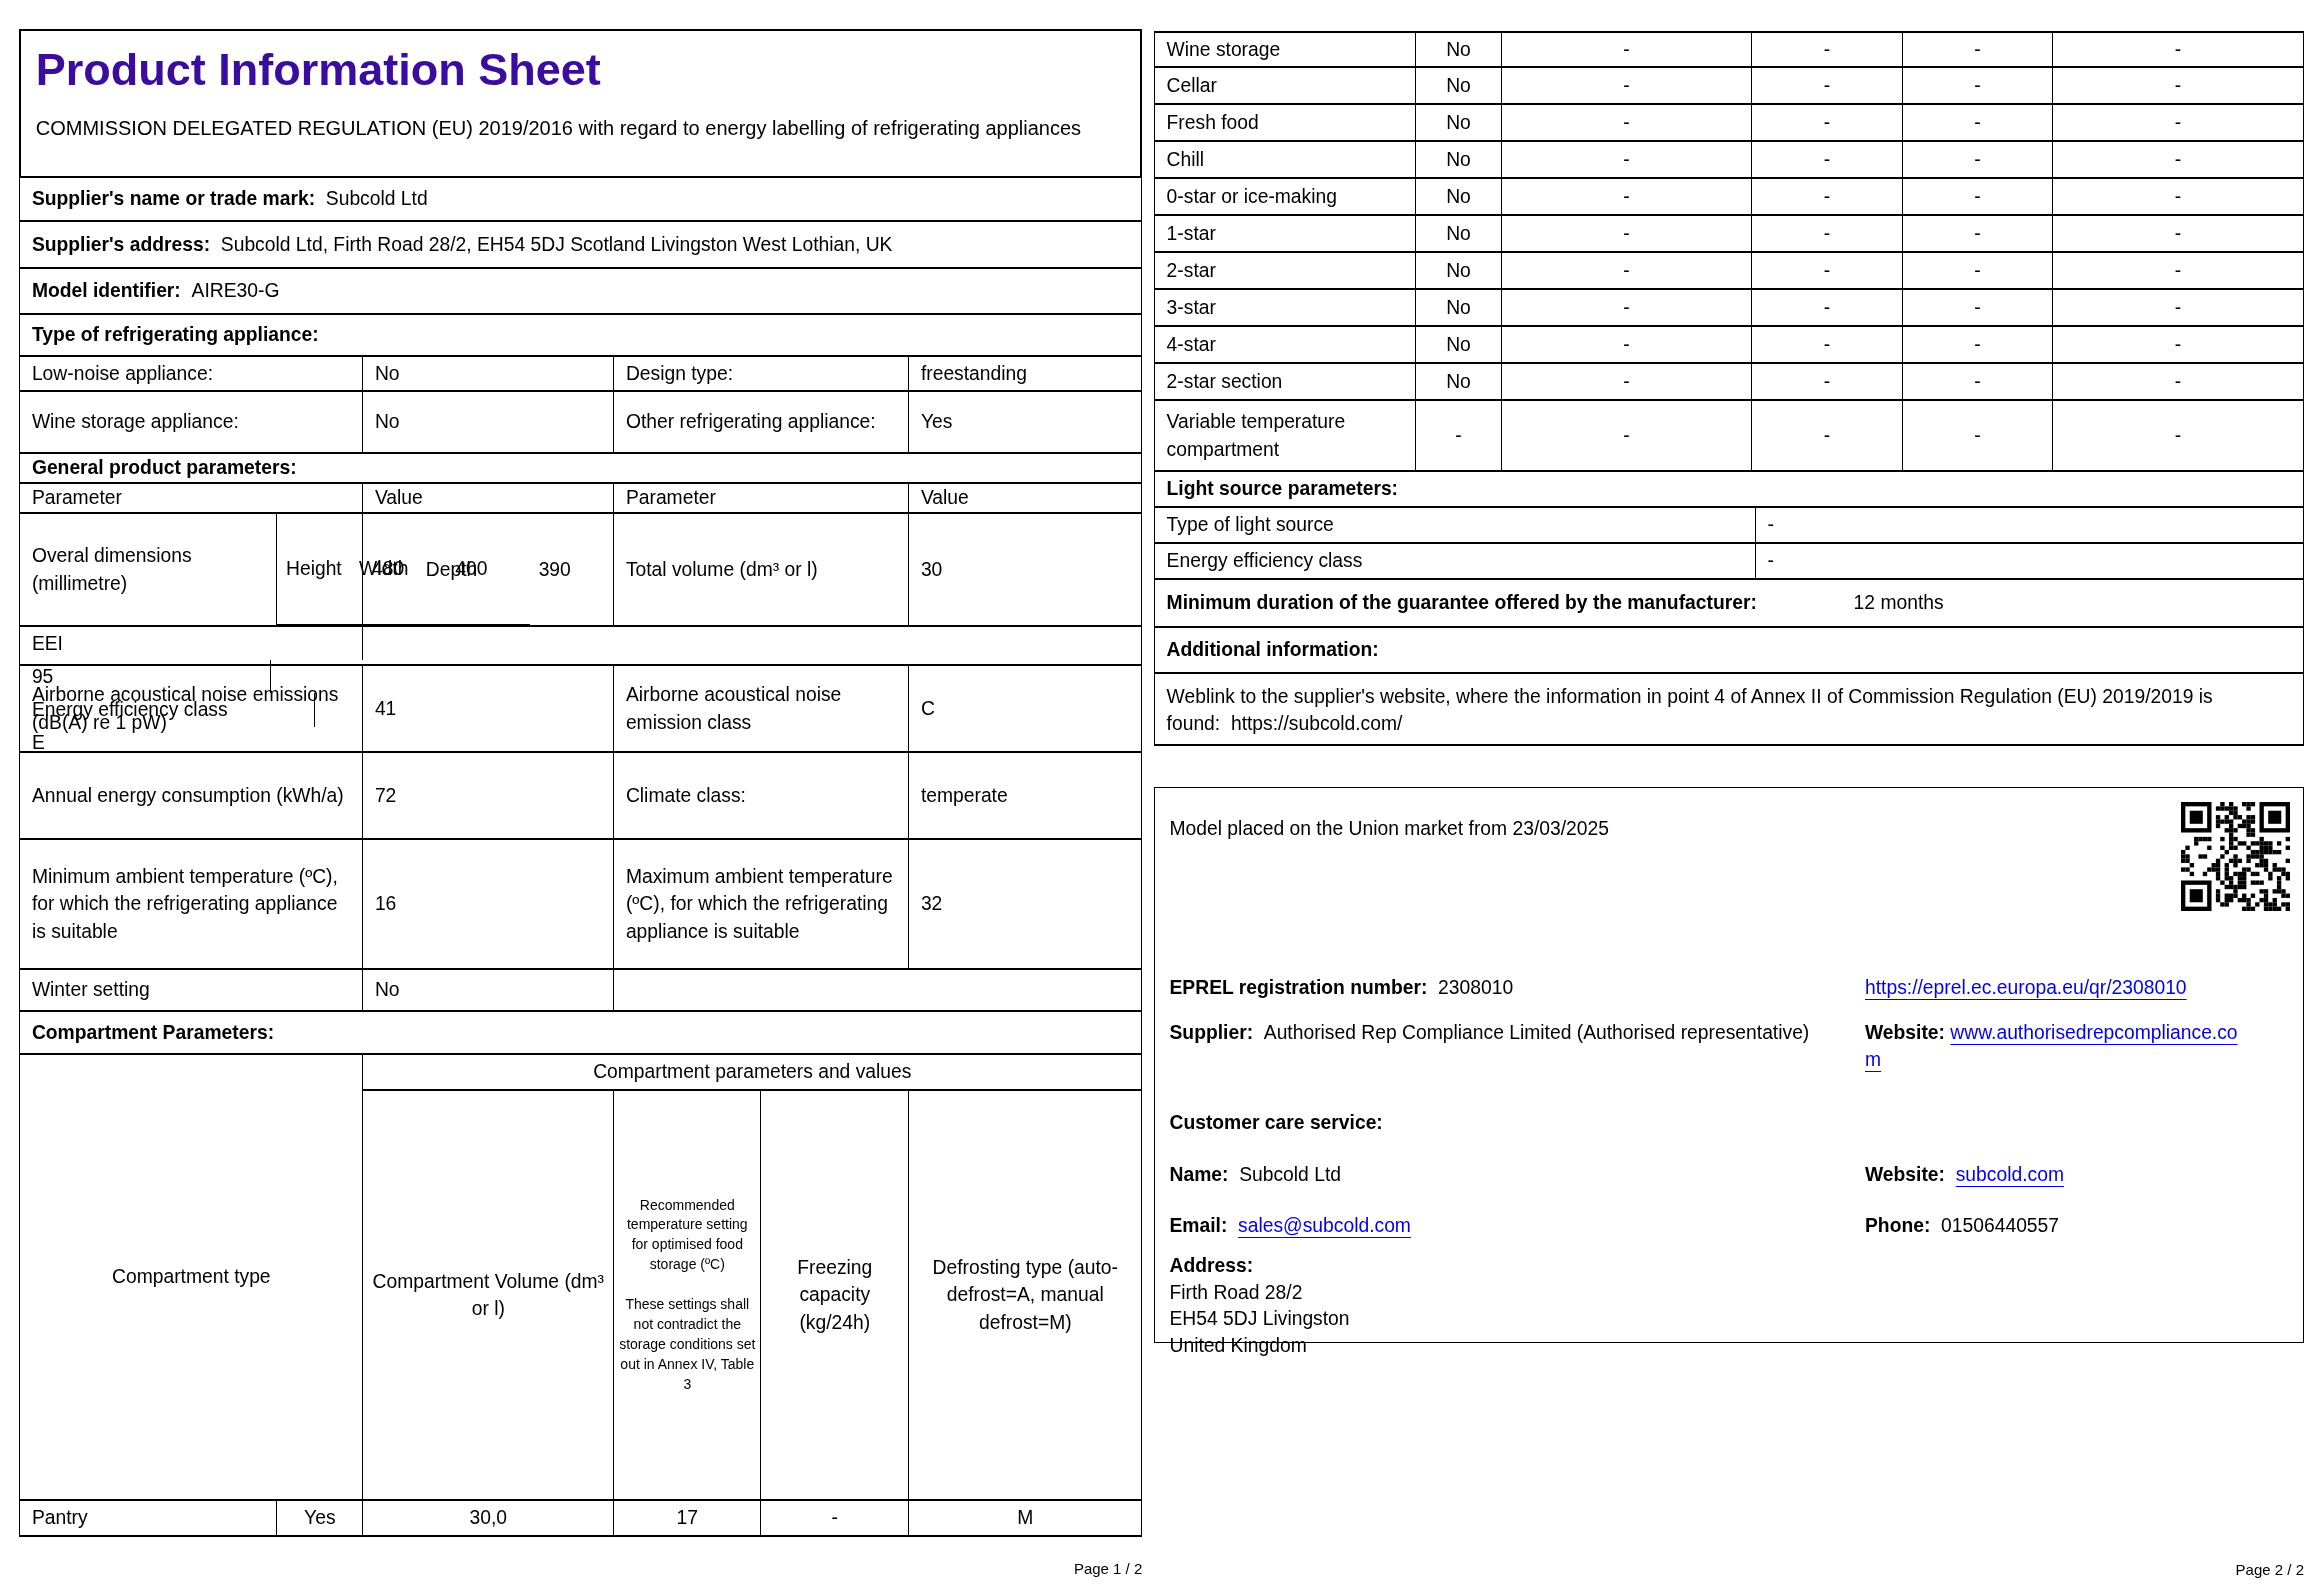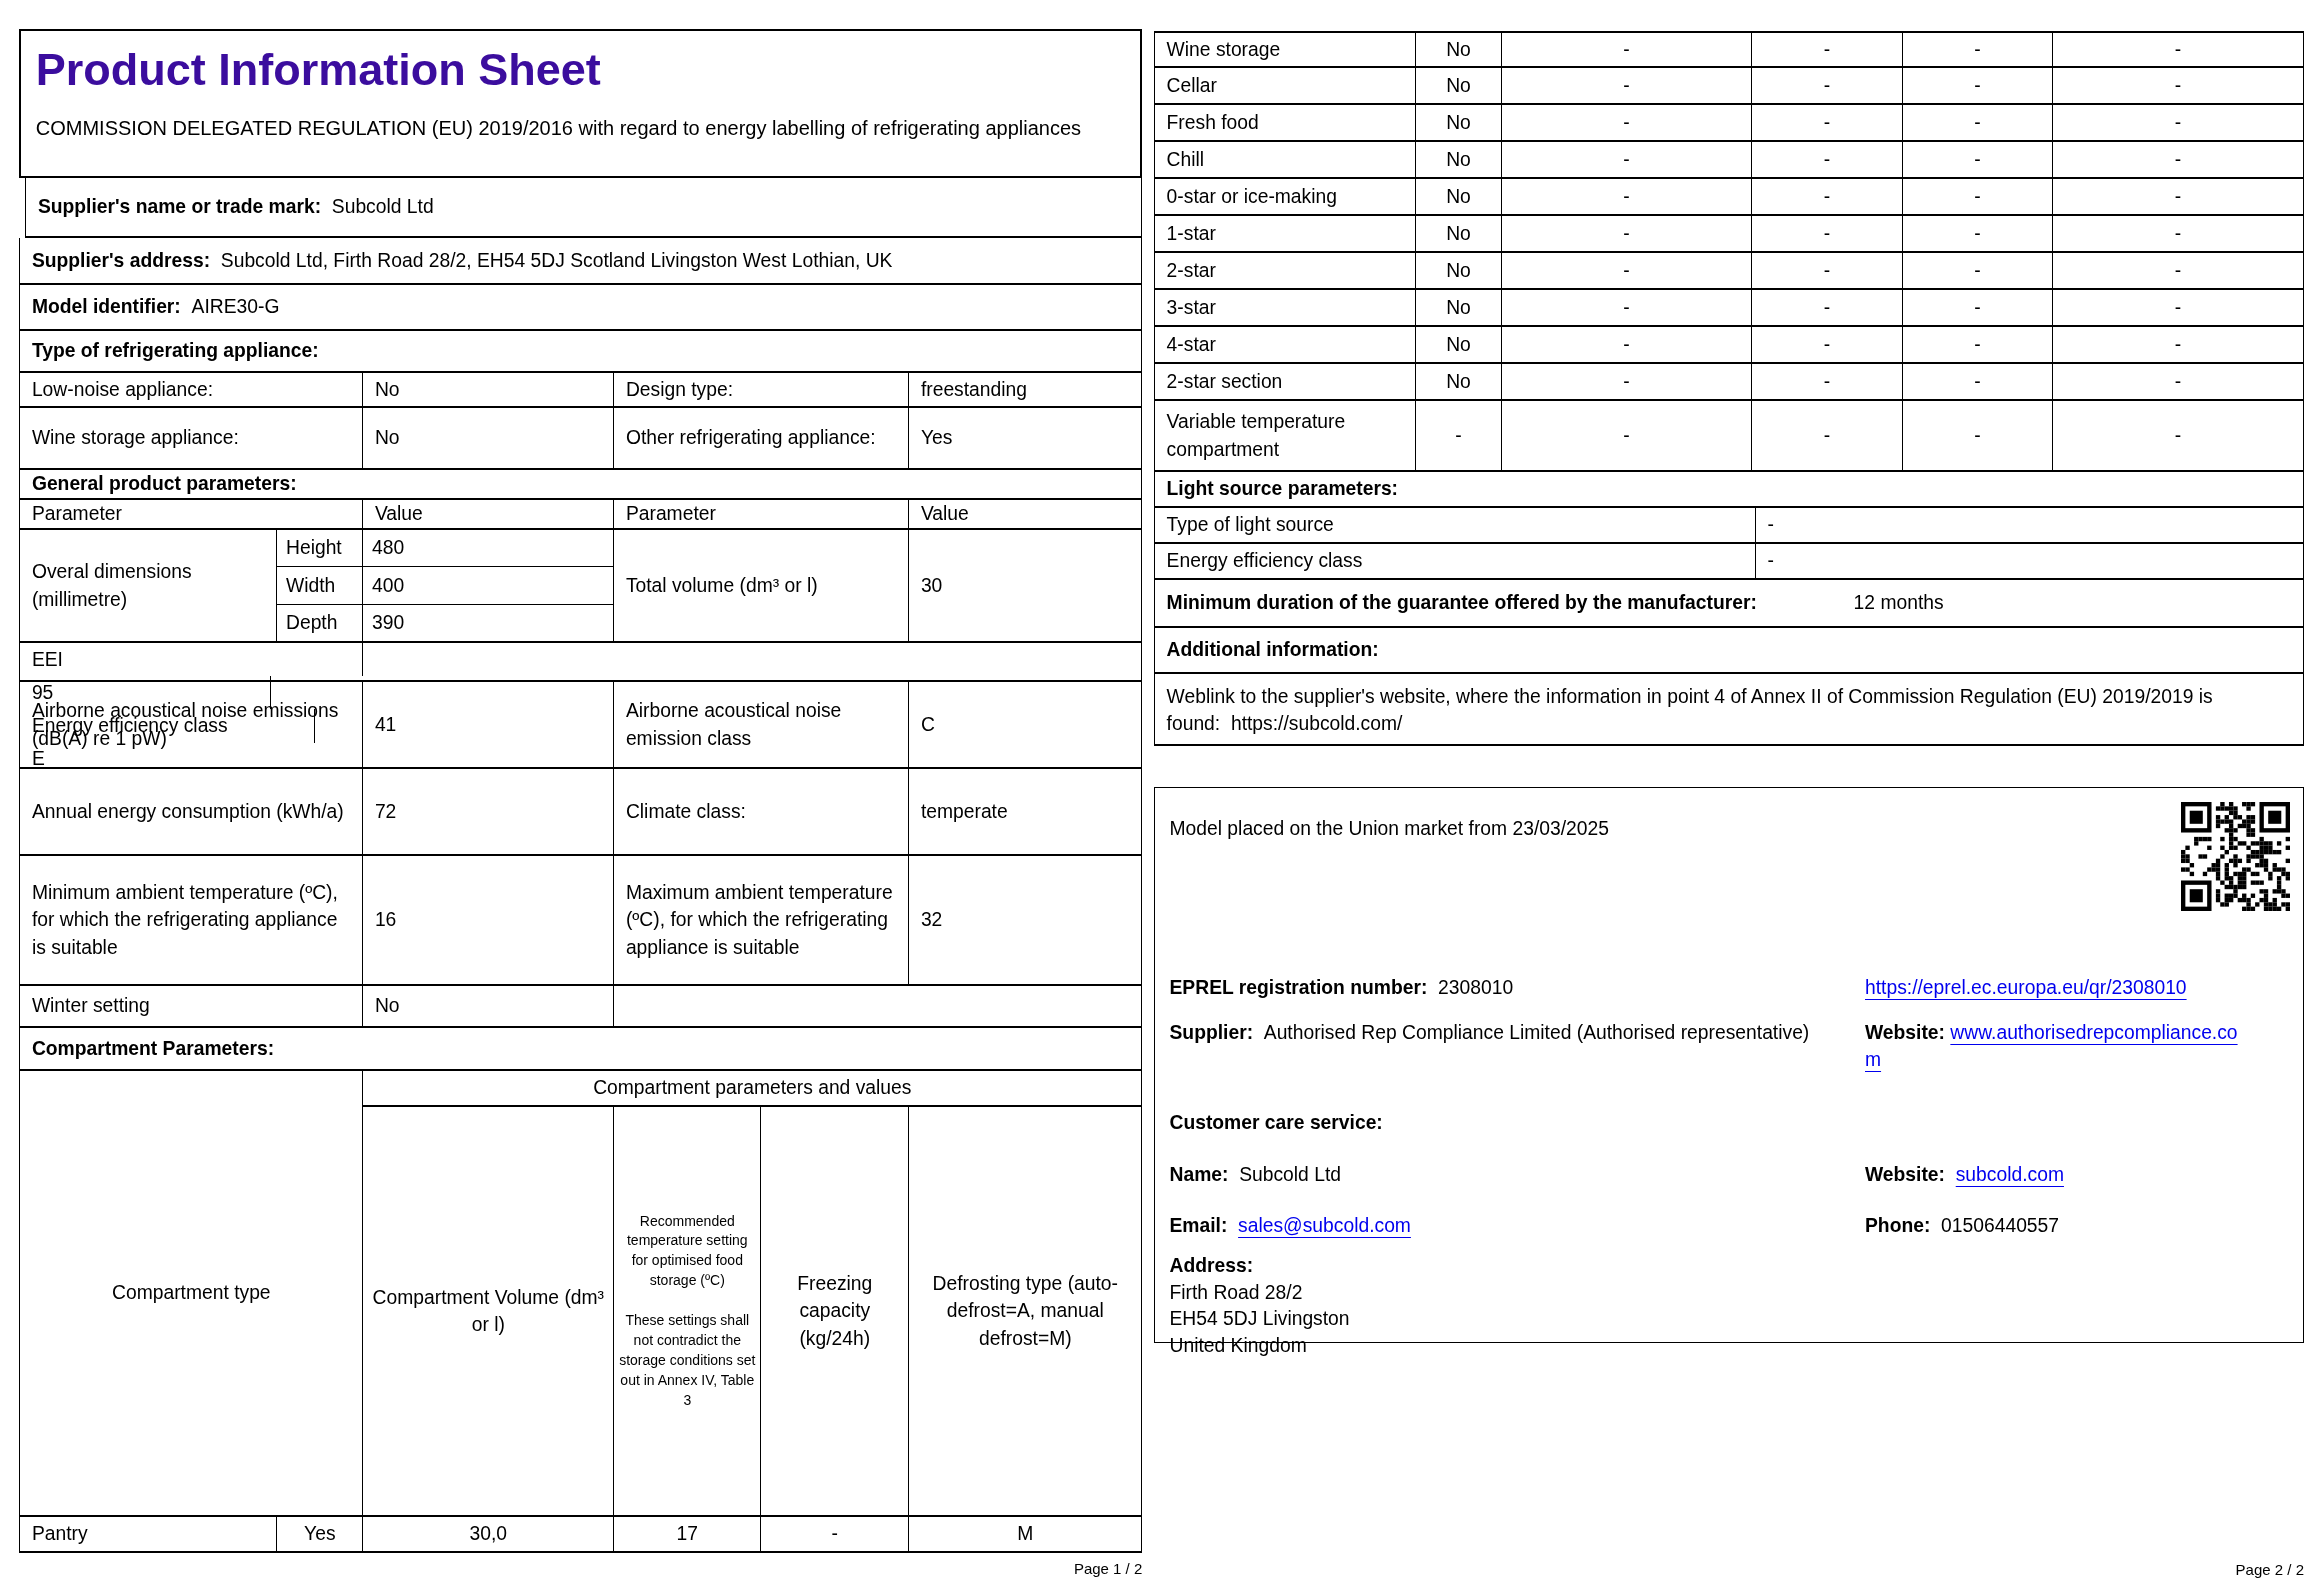--- a/index.html
+++ b/index.html
@@ -21,21 +21,21 @@
   
   .wA { width:257px; } .wB { width:86px; } .wAB { width:343px; }
   .wC { width:251px; } .wD { width:147px; } .wE { width:148px; } .wF { flex:1; }
 
   
   #title-block { border:2.4px solid #000; border-bottom:2.4px solid #000; padding:13.5px 14.5px; height:149px; }
   #doc-title { font-size:45px; font-weight:bold; line-height:1.1; margin-bottom:20px; }
   #doc-subtitle { font-size:20px; }
 
   
-  .dims-sub { display:flex; flex-direction:column; }
+  .dims-sub { display:flex; }
   .dims-sub > div { border-bottom:1.4px solid #000; flex:1; display:flex; align-items:center; padding:0 8.7px; }
   .dims-sub > div:last-child { border-bottom:none; }
 
   
   .comp-left { width:343px; border-right:1.4px solid #000; display:flex; align-items:center; justify-content:center; text-align:center; }
   .comp-right { flex:1; display:flex; flex-direction:column; }
   .comp-right-hdr { border-bottom:2.4px solid #000; height:36px; display:flex; align-items:center; justify-content:center; }
   .comp-cols { display:flex; flex:1; }
   .comp-col { border-right:1.4px solid #000; display:flex; flex-direction:column; align-items:center; justify-content:center; text-align:center; padding:5.8px 4.8px; }
   .comp-col.last { border-right:none; }
@@ -61,21 +61,21 @@
 </head>
 <body>
 
 <div class="page" id="page1">
 
   <div id="title-block">
     <div id="doc-title" style="color:#3b0d9e;">Product Information Sheet</div>
     <div id="doc-subtitle">COMMISSION DELEGATED REGULATION (EU) 2019/2016 with regard to energy labelling of refrigerating appliances</div>
   </div>
 
-  <div class="trow" style="height:60px;margin-left:6px;">
+  <div class="trow" style="height:44px;">
     <div class="cell last" style="flex:1;"><span class="b">Supplier's name or trade mark:</span>&nbsp;&nbsp;<span>Subcold Ltd</span></div>
   </div>
 
   <div class="trow" style="height:47px;">
     <div class="cell last" style="flex:1;"><span class="b">Supplier's address:</span>&nbsp;&nbsp;<span>Subcold Ltd, Firth Road 28/2, EH54 5DJ Scotland Livingston West Lothian, UK</span></div>
   </div>
 
   <div class="trow" style="height:46px;">
     <div class="cell last" style="flex:1;"><span class="b">Model identifier:</span>&nbsp;&nbsp;<span>AIRE30-G</span></div>
   </div>

